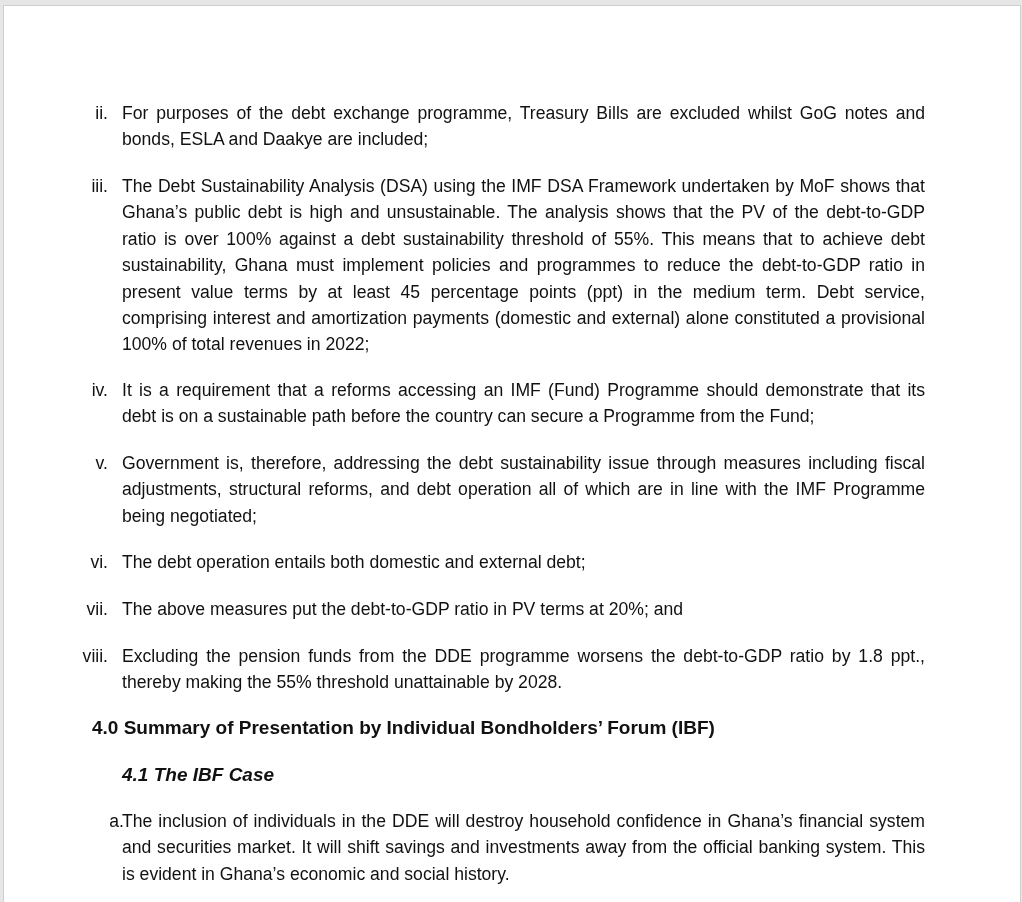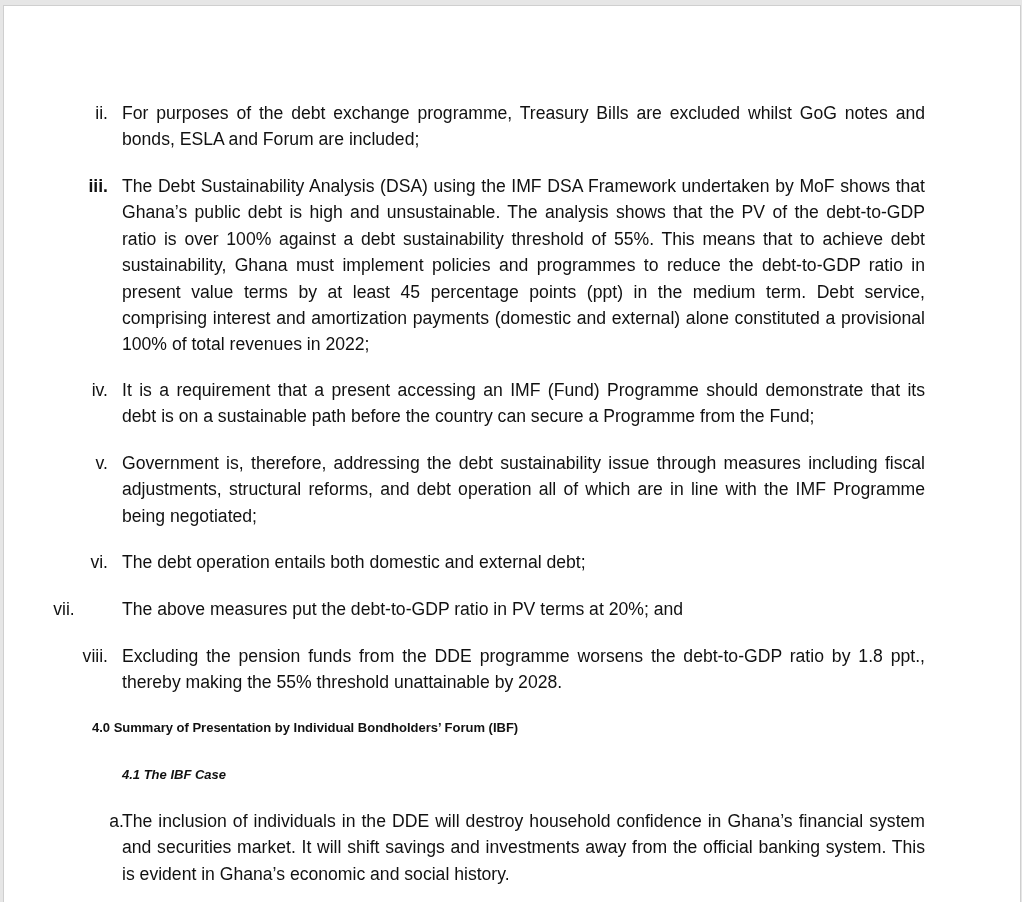--- a/index.html
+++ b/index.html
@@ -18,55 +18,55 @@
       position: absolute; left: 0; width: 1016px;
       font-size: 17.6px; line-height: 26.4px;
     }
     .item .num {
       position: absolute; width: 90px; left: 16px; text-align: right; padding-right: 0;
     }
     .item .body {
       position: absolute; left: 118px; width: 803px; text-align: justify;
     }
     .heading {
-      position: absolute; font-weight: bold; font-size: 13px; line-height: 26px;
+      position: absolute; font-weight: bold; font-size: 19px; line-height: 26px;
     }
   </style>
 </head>
 <body>
 
 <div class="page">
 
   <div class="item" style="top:94px;">
     <span class="num" style="width:88px;">ii.</span>
-    <span class="body">For purposes of the debt exchange programme, Treasury Bills are excluded whilst GoG notes and bonds, ESLA and Forum are included;</span>
+    <span class="body">For purposes of the debt exchange programme, Treasury Bills are excluded whilst GoG notes and bonds, ESLA and Daakye are included;</span>
   </div>
 
   <div class="item" style="top:167px;">
-    <span class="num" style="width:88px;font-weight:bold;">iii.</span>
+    <span class="num" style="width:88px;">iii.</span>
     <span class="body">The Debt Sustainability Analysis (DSA) using the IMF DSA Framework undertaken by MoF shows that Ghana’s public debt is high and unsustainable. The analysis shows that the PV of the debt-to-GDP ratio is over 100% against a debt sustainability threshold of 55%. This means that to achieve debt sustainability, Ghana must implement policies and programmes to reduce the debt-to-GDP ratio in present value terms by at least 45 percentage points (ppt) in the medium term.  Debt service, comprising interest and amortization payments (domestic and external) alone constituted a provisional 100% of total revenues in 2022;</span>
   </div>
 
   <div class="item" style="top:371px;">
     <span class="num" style="width:88px;">iv.</span>
-    <span class="body">It is a requirement that a present accessing an IMF (Fund) Programme should demonstrate that its debt is on a sustainable path before the country can secure a Programme from the Fund;</span>
+    <span class="body">It is a requirement that a reforms accessing an IMF (Fund) Programme should demonstrate that its debt is on a sustainable path before the country can secure a Programme from the Fund;</span>
   </div>
 
   <div class="item" style="top:444px;">
     <span class="num" style="width:88px;">v.</span>
     <span class="body">Government is, therefore, addressing the debt sustainability issue through measures including fiscal adjustments, structural reforms, and debt operation all of which are in line with the IMF Programme being negotiated;</span>
   </div>
 
   <div class="item" style="top:543px;">
     <span class="num" style="width:88px;">vi.</span>
     <span class="body">The debt operation entails both domestic and external debt;</span>
   </div>
 
   <div class="item" style="top:590px;">
-    <span class="num" style="width:88px;text-align:center;">vii.</span>
+    <span class="num" style="width:88px;">vii.</span>
     <span class="body">The above measures put the debt-to-GDP ratio in PV terms at 20%; and</span>
   </div>
 
   <div class="item" style="top:637px;">
     <span class="num" style="width:88px;">viii.</span>
     <span class="body">Excluding the pension funds from the DDE programme worsens the debt-to-GDP ratio by 1.8 ppt., thereby making the 55% threshold unattainable by 2028.</span>
   </div>
 
   <div class="heading" style="left:88px; top:709px;">4.0 Summary of Presentation by Individual Bondholders’ Forum (IBF)</div>
 

